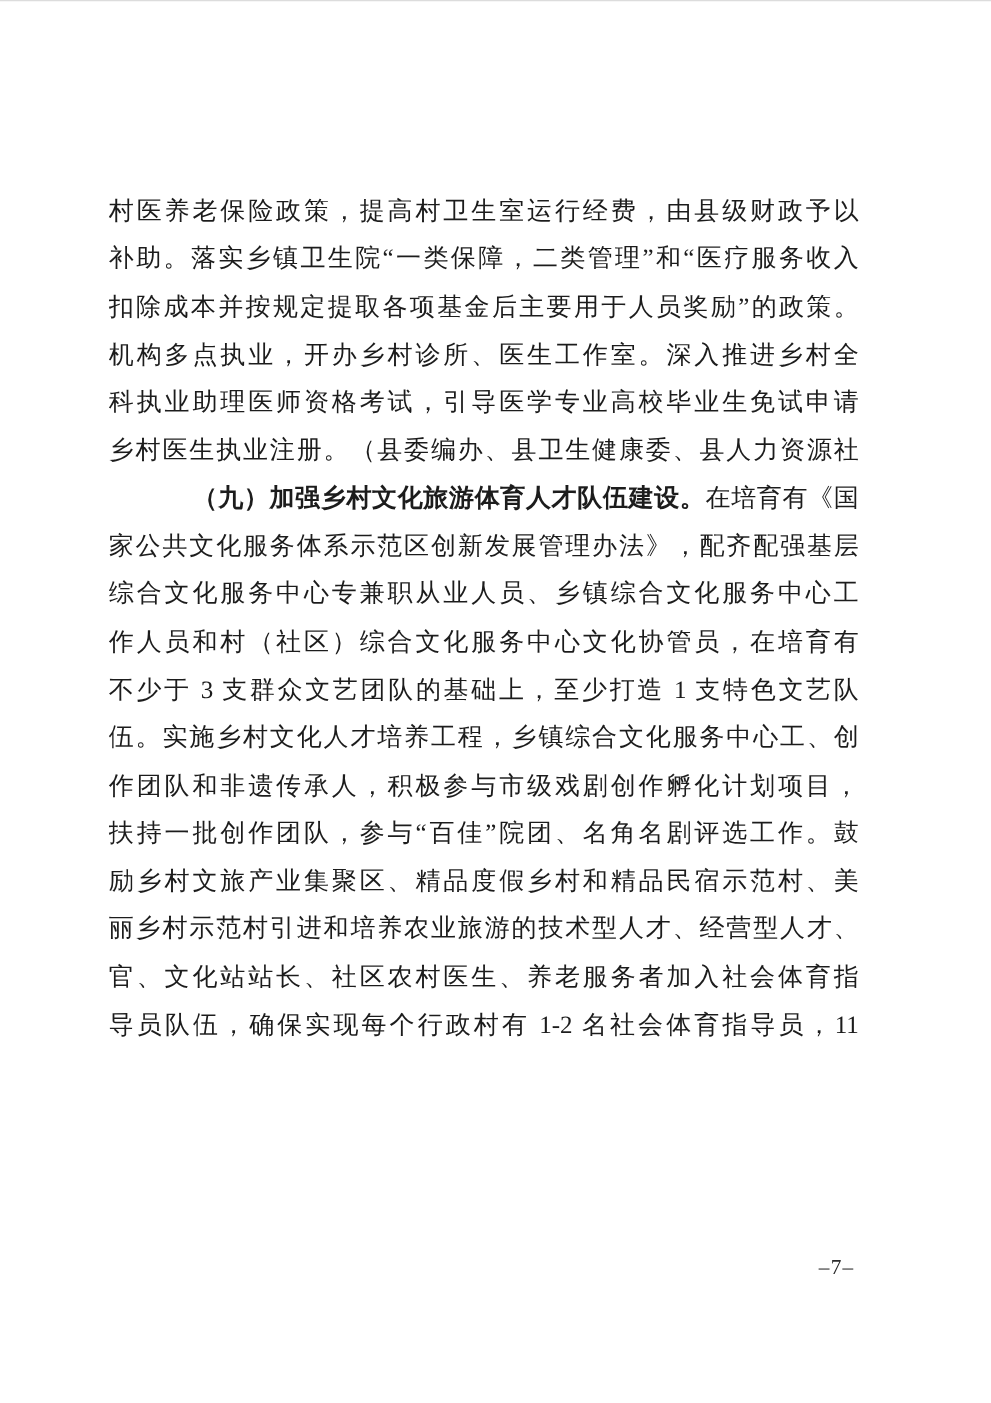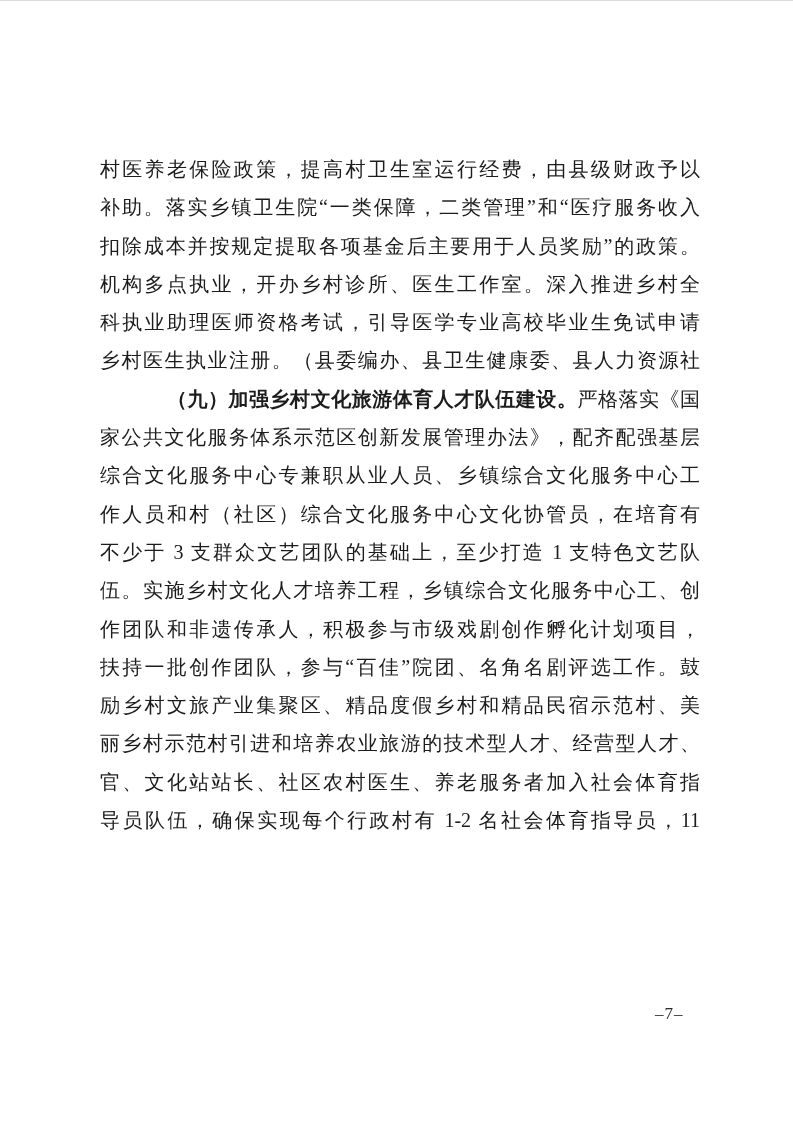--- a/index.html
+++ b/index.html
@@ -13,21 +13,21 @@
     overflow: hidden;
   }
   .scan-edge {
     position: absolute;
     top: 0; left: 0;
     width: 793px; height: 1px;
     background: #dcdcdc;
   }
   .text-block {
     position: absolute;
-    left: 100px;
+    left: 87px;
     top: 150px;
     width: 600px;
     font-size: 20px;
   }
   .line {
     height: 38.3px;
     line-height: 38.3px;
     text-align: justify;
     text-align-last: justify;
     text-justify: inter-character;
@@ -61,21 +61,21 @@
 
   <div class="text-block">
 
     <div class="line">村医养老保险政策，提高村卫生室运行经费，由县级财政予以</div>
     <div class="line">补助。落实乡镇卫生院“一类保障，二类管理”和“医疗服务收入</div>
     <div class="line">扣除成本并按规定提取各项基金后主要用于人员奖励”的政策。</div>
     <div class="line">机构多点执业，开办乡村诊所、医生工作室。深入推进乡村全</div>
     <div class="line">科执业助理医师资格考试，引导医学专业高校毕业生免试申请</div>
     <div class="line">乡村医生执业注册。（县委编办、县卫生健康委、县人力资源社</div>
 
-    <div class="line indent"><span class="bold">（九）加强乡村文化旅游体育人才队伍建设。</span><span>严格落实《国</span></div>
+    <div class="line indent"><span class="bold">（九）加强乡村文化旅游体育人才队伍建设。</span><span>在培育有《国</span></div>
     <div class="line">家公共文化服务体系示范区创新发展管理办法》，配齐配强基层</div>
     <div class="line">综合文化服务中心专兼职从业人员、乡镇综合文化服务中心工</div>
     <div class="line">作人员和村（社区）综合文化服务中心文化协管员，在培育有</div>
     <div class="line">不少于 3 支群众文艺团队的基础上，至少打造 1 支特色文艺队</div>
     <div class="line">伍。实施乡村文化人才培养工程，乡镇综合文化服务中心工、创</div>
     <div class="line">作团队和非遗传承人，积极参与市级戏剧创作孵化计划项目，</div>
     <div class="line">扶持一批创作团队，参与“百佳”院团、名角名剧评选工作。鼓</div>
     <div class="line">励乡村文旅产业集聚区、精品度假乡村和精品民宿示范村、美</div>
     <div class="line">丽乡村示范村引进和培养农业旅游的技术型人才、经营型人才、</div>
     <div class="line">官、文化站站长、社区农村医生、养老服务者加入社会体育指</div>

